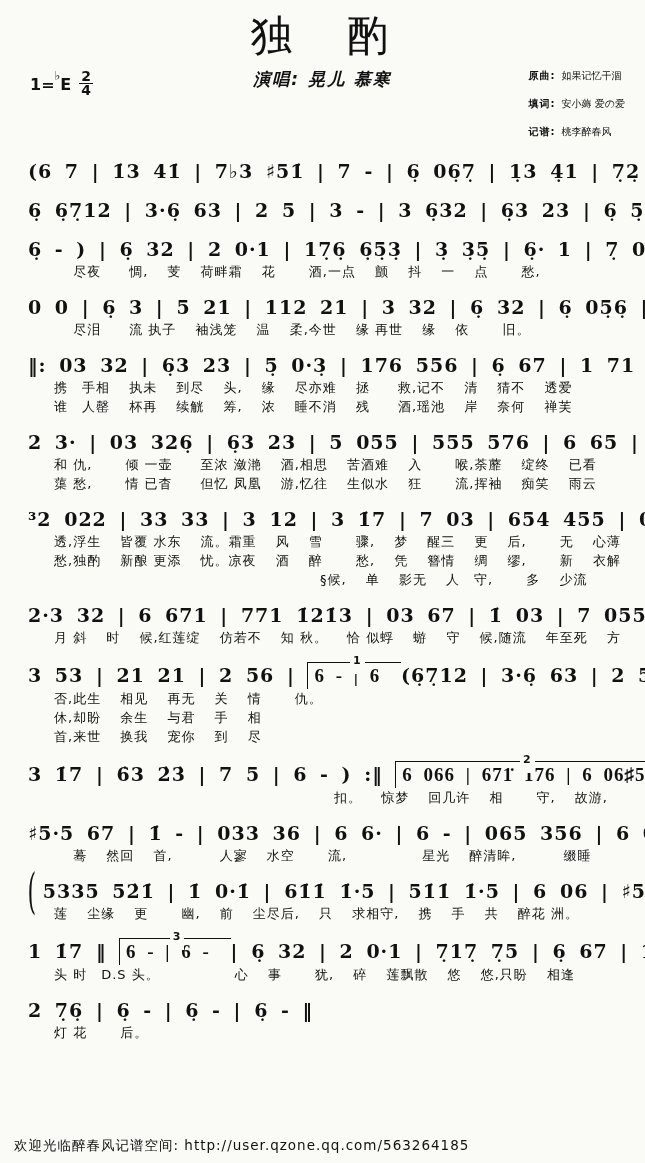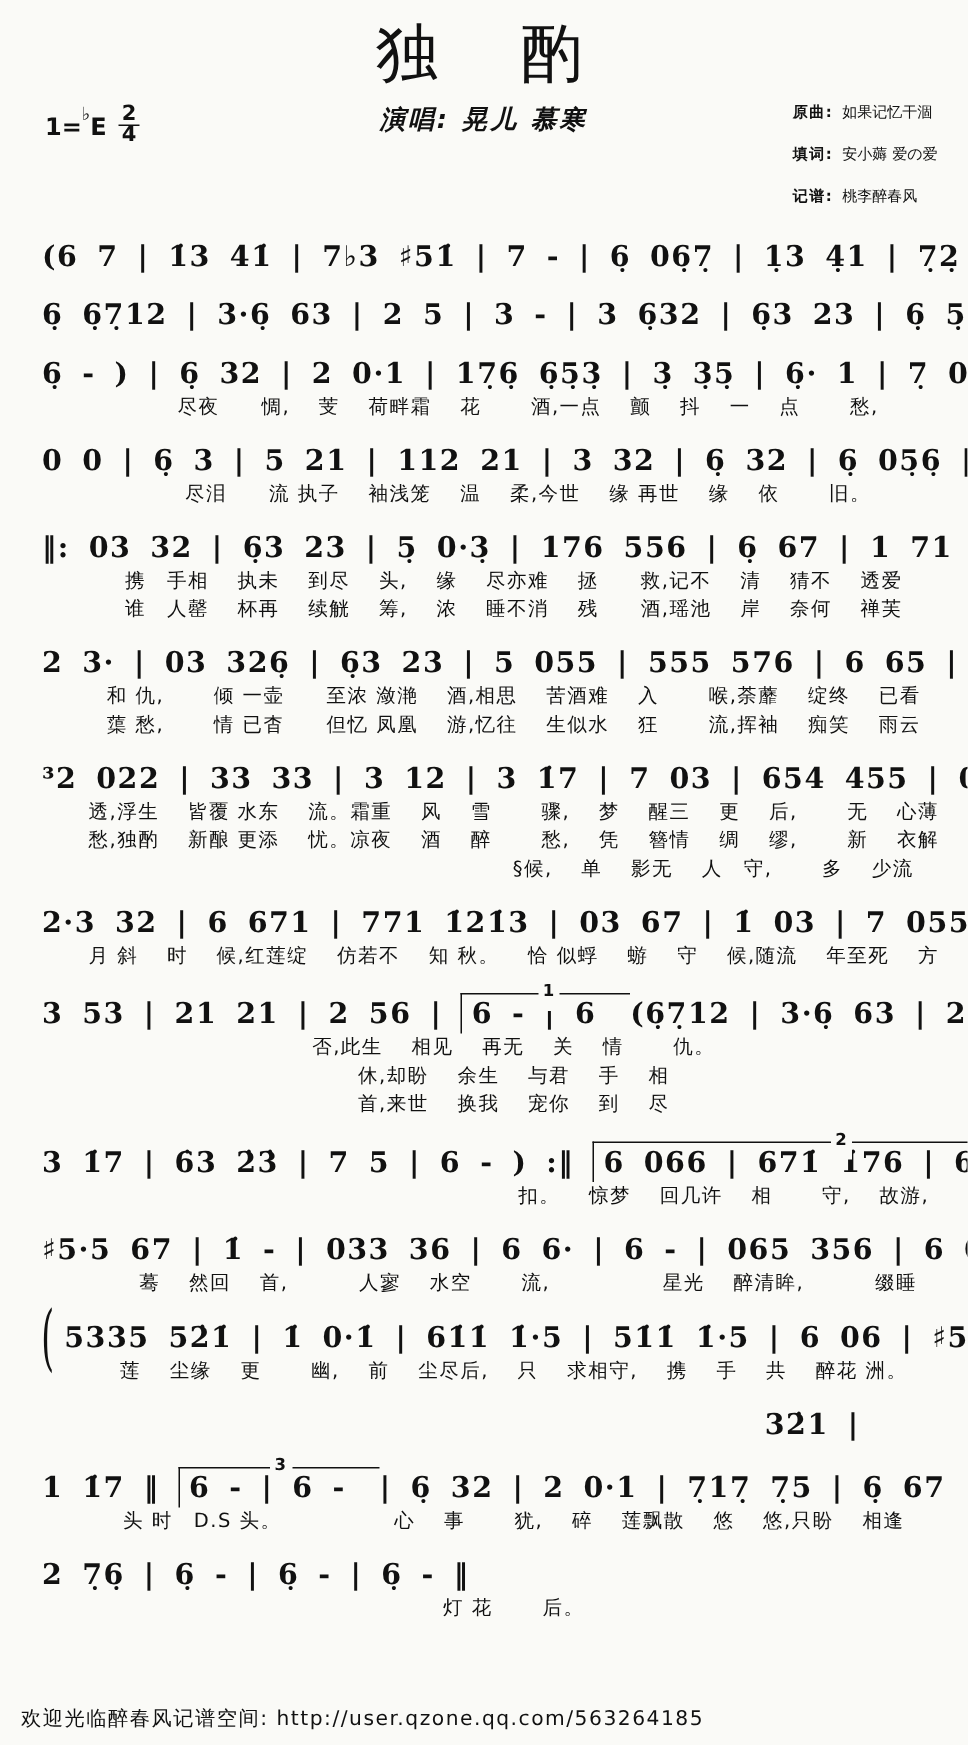--- a/index.html
+++ b/index.html
@@ -51,29 +51,29 @@
   .notes{
     font-family:"DejaVu Serif", serif;
     font-size:19px;font-weight:bold;
     letter-spacing:1px;word-spacing:5px;
     line-height:26px;white-space:pre;
   }
   .lyr{
     font-size:13px;letter-spacing:1px;
     line-height:19px;white-space:pre;
     padding-left:26px;
-    text-align:center;
   }
   .seg{display:inline-block;}
   .volta{
     border-top:1.5px solid #111;
     border-left:1.5px solid #111;
     position:relative;
     padding:0 10px 0 6px;
     margin-top:2px;
+    font-family:Liberation Serif, serif;
   }
   .volta::after{
     content:attr(data-v);
     position:absolute;top:-15px;left:45%;
     font-size:11px;font-weight:bold;
     font-family:"DejaVu Sans", sans-serif;
     background:#fafaf7;padding:0 3px;
   }
   .brace{
     display:inline-block;
@@ -167,21 +167,20 @@
       </div>
       <div class="sys">
         <div class="notes"><span class="seg">♯5·5 67 | 1̇ - | 033 36 | 6 6· | 6 - | 065 356 | 6 066 |</span></div>
         <div class="lyr">　 蓦　 然回　 首,　　　 人寥　 水空　　 流,　　　　　 星光　 醉清眸,　　　 缀睡</div>
       </div>
       <div class="sys">
         <div class="notes"><span class="brace">(</span><span class="seg">5335 52̇1̇ | 1̇ 0·1̇ | 61̇1̇ 1̇·5 | 51̇1̇ 1̇·5 | 6 06 | ♯56 7 |</span></div>
         <div class="lyr">莲　 尘缘　 更　　 幽,　 前　 尘尽后,　 只　 求相守,　 携　 手　 共　 醉花 洲。</div>
       </div>
       <div class="sys" style="text-align: right; padding-right: 58px;">
-        <div class="notes"><span class="seg">32̇1 |</span></div>
       </div>
       <div class="sys">
         <div class="notes"><span class="seg">1 1̇7 ‖ </span><span class="seg volta" data-v="3">6 - | 6 - </span><span class="seg">| 6̣ 32 | 2 0·1 | 7̣17̣ 7̣5 | 6̣ 67 | 1 3 |</span></div>
         <div class="lyr">头 时　D.S 头。　　　　　 心　 事　　 犹,　 碎　 莲飘散　 悠　 悠,只盼　 相逢</div>
       </div>
       <div class="sys">
         <div class="notes"><span class="seg">2 7̣6̣ | 6̣ - | 6̣ - | 6̣ - ‖</span></div>
         <div class="lyr">灯 花　　 后。</div>
       </div>
     </div>

